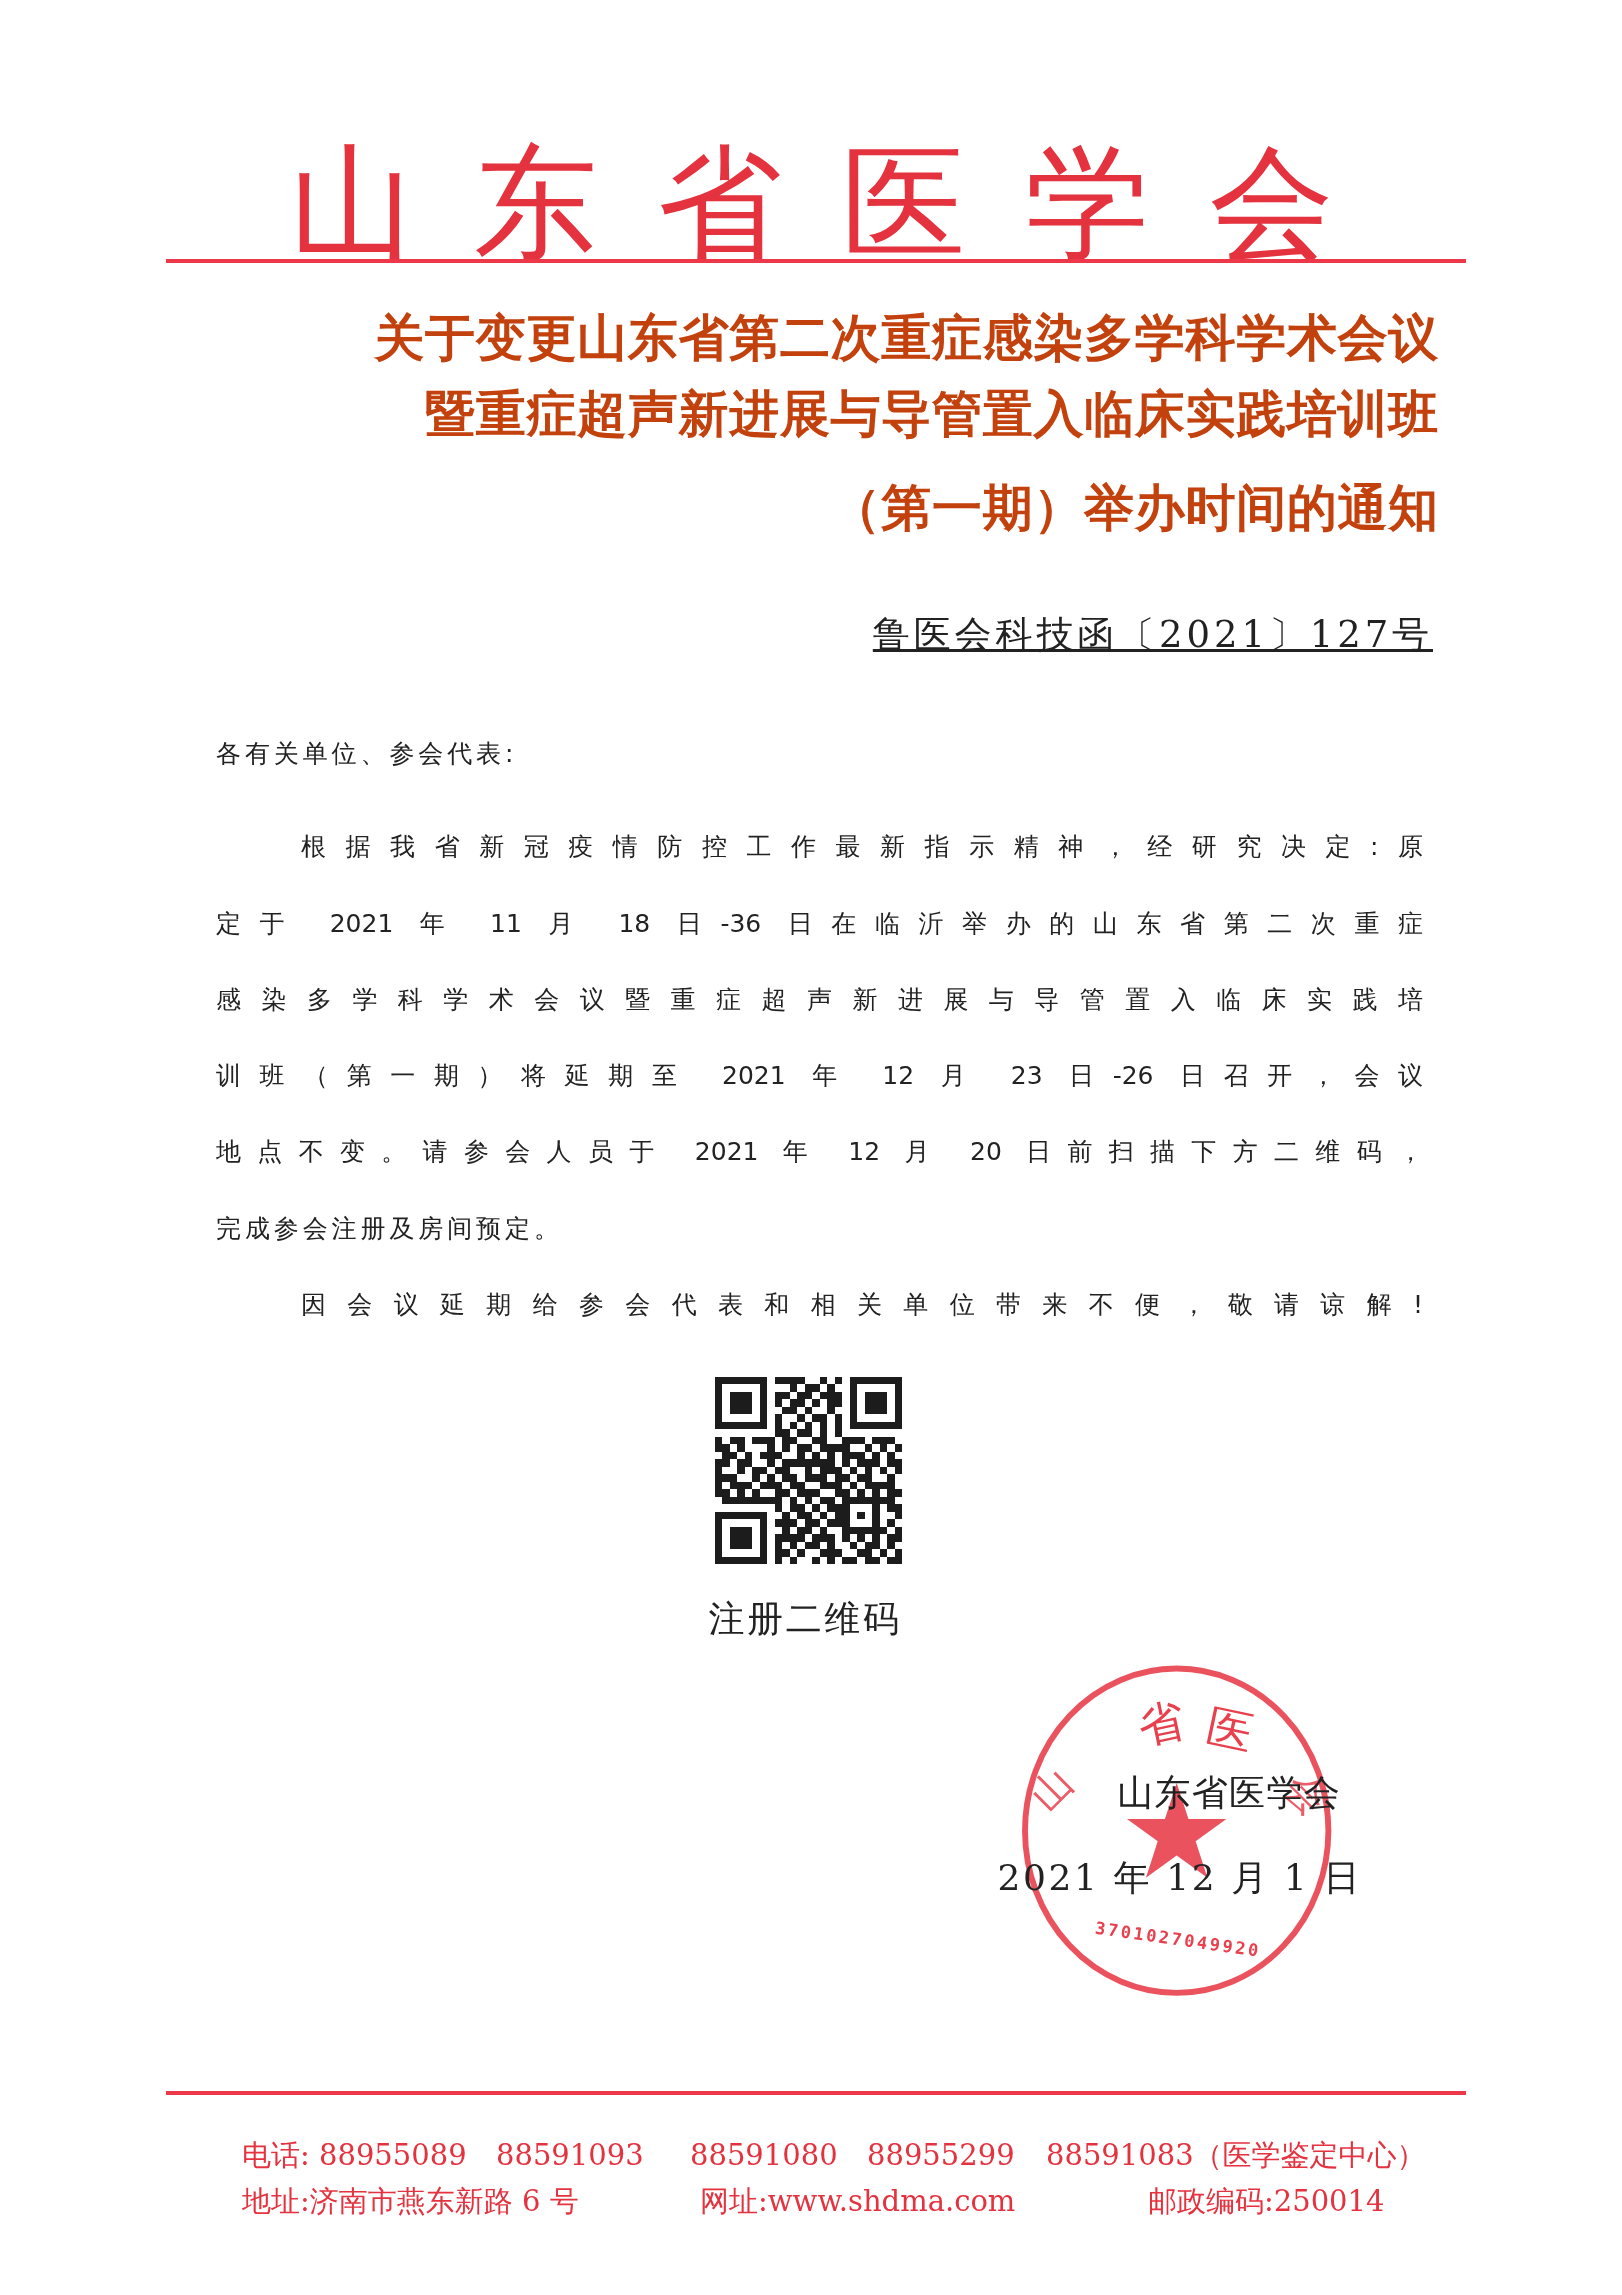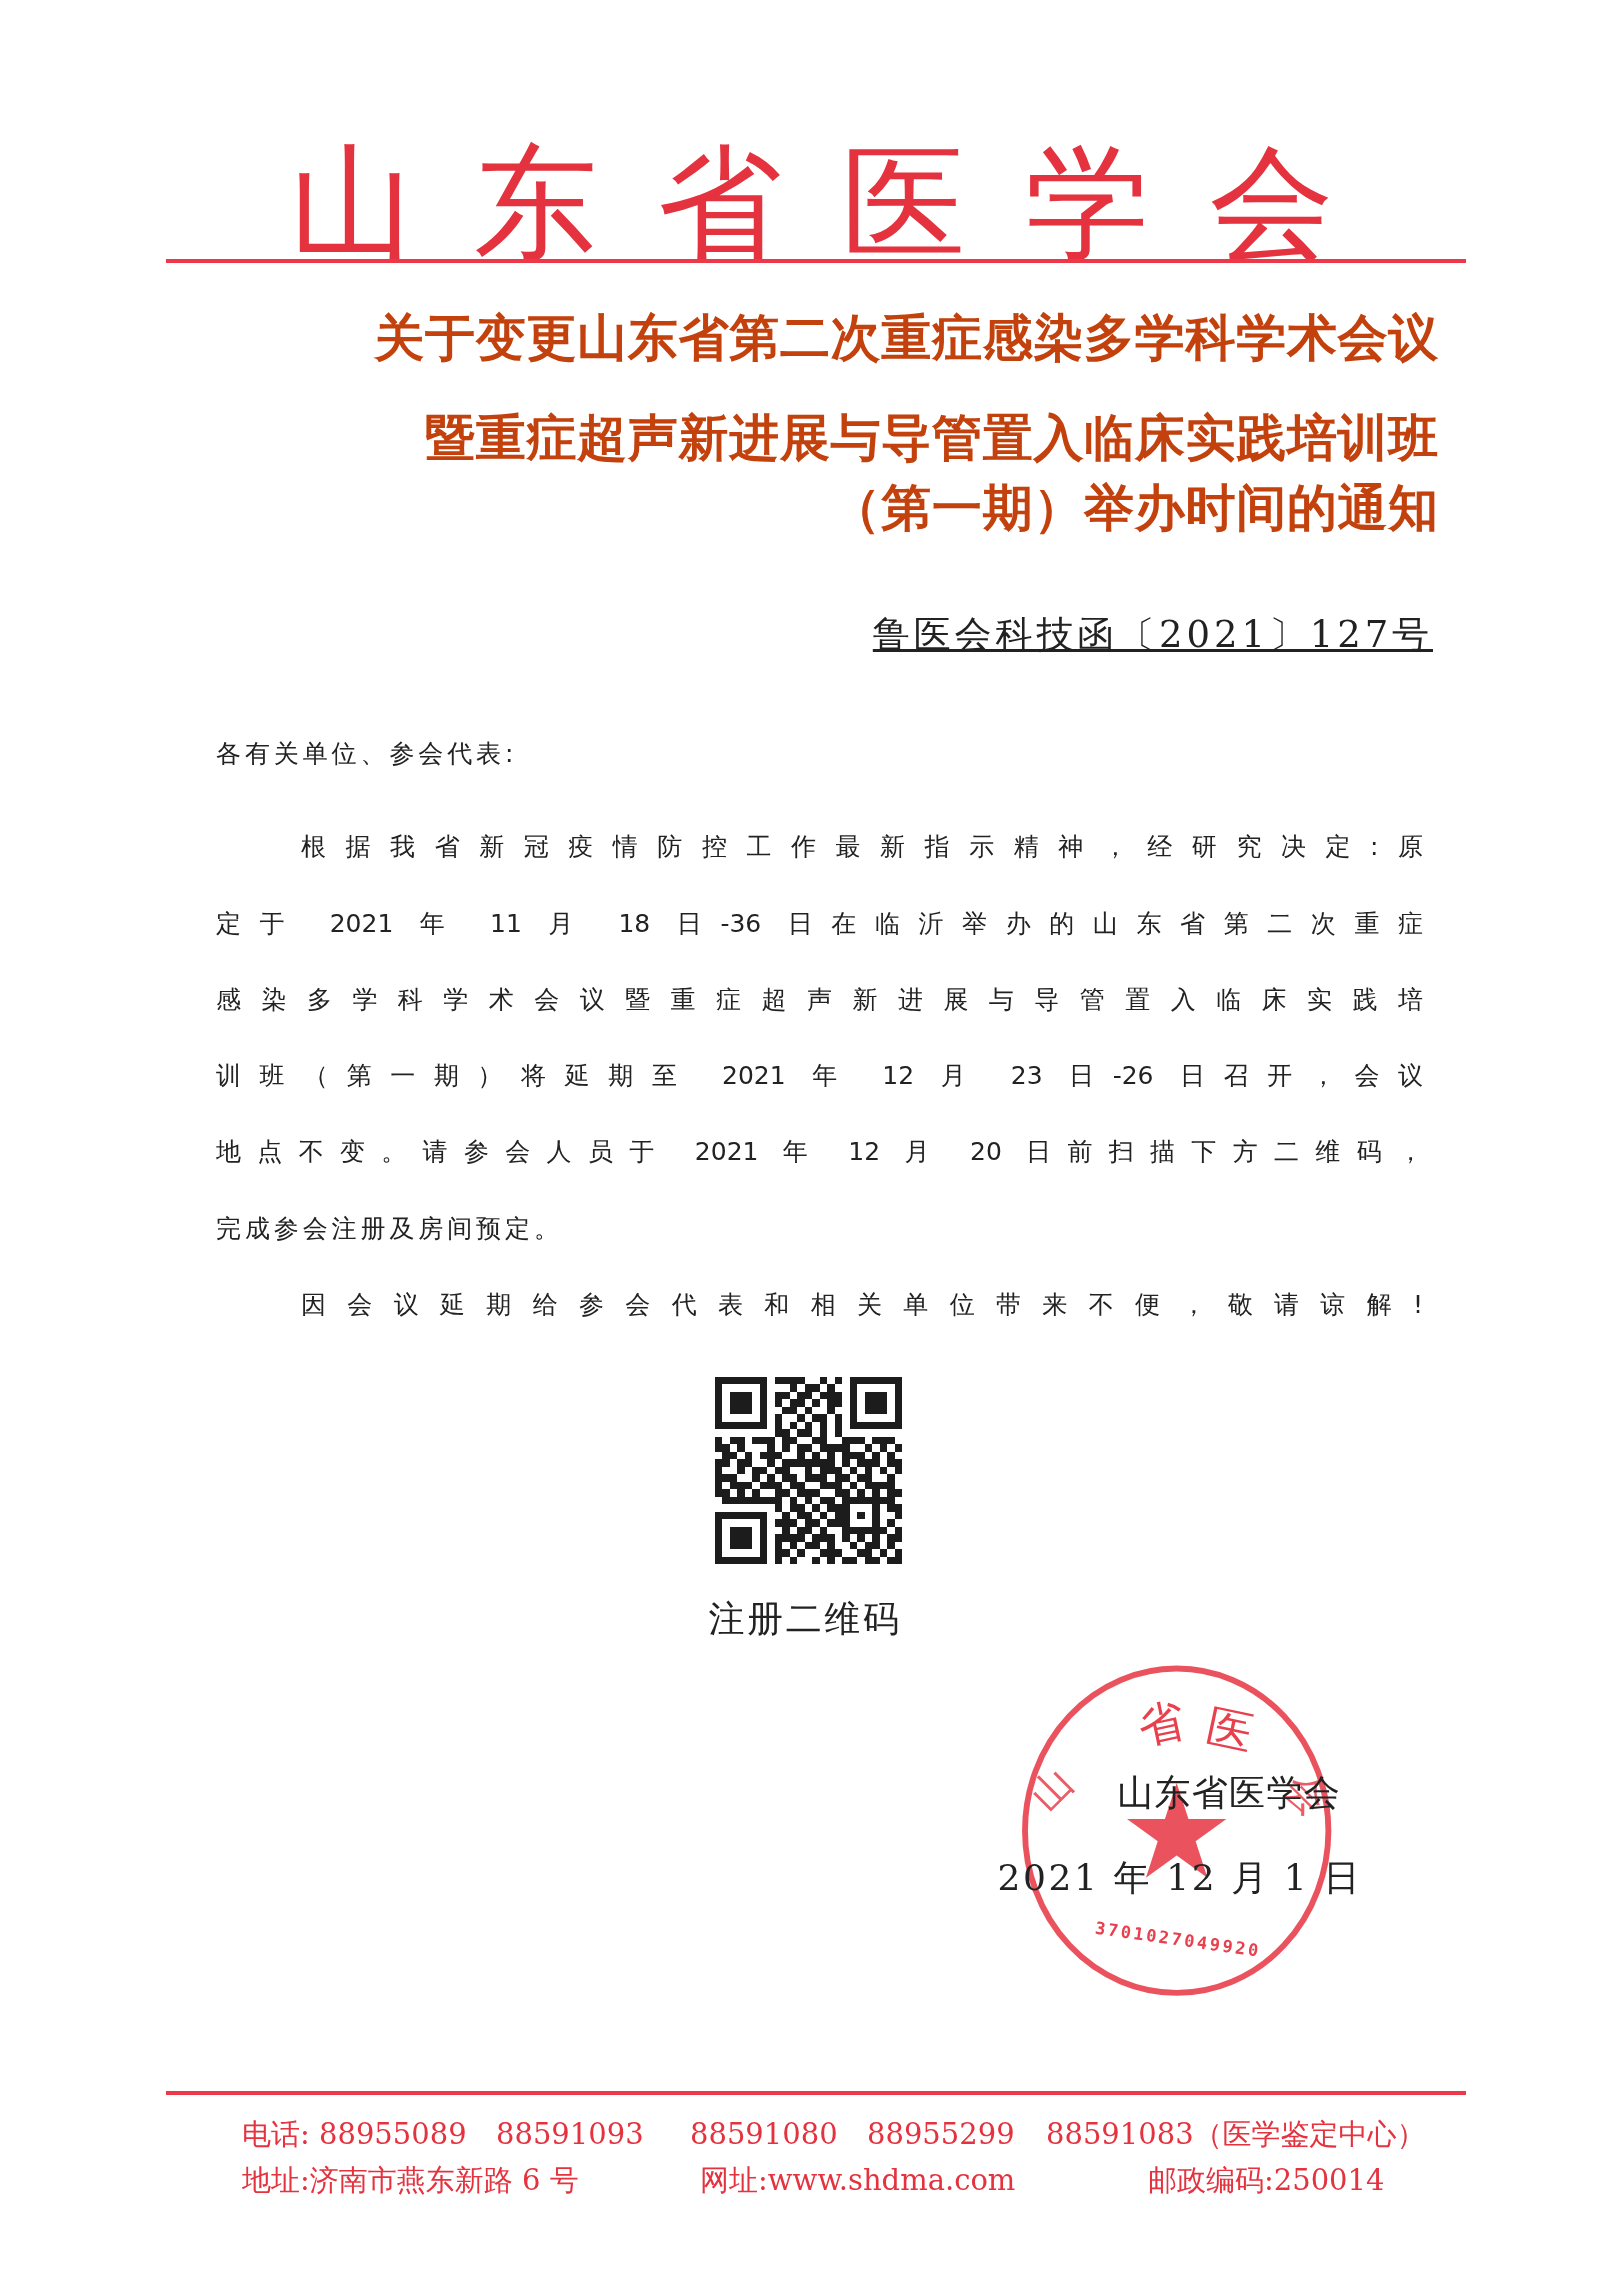--- a/index.html
+++ b/index.html
@@ -12,21 +12,21 @@
                 font-size: 124px; letter-spacing: 60px; line-height: 151px;
                 padding-left: 60px; box-sizing: border-box; }
   .rule { height: 3.9px; background: #ec3848; }
   .rule-top { left: 166px; top: 259px; width: 1300px; }
   .rule-bottom { left: 166px; top: 2091px; width: 1300px; }
 
   .title { left: 196px; width: 1243px; text-align: right;
            font-family: "DejaVu Sans", sans-serif; font-weight: bold;
            font-size: 50px; line-height: 65px; color: #c2410c; letter-spacing: 0.7px; }
   .title-1 { top: 306px; }
-  .title-2 { top: 406px; }
+  .title-2 { top: 382px; }
   .title-3 { top: 476px; }
 
   .docnum { left: 857px; top: 609px; width: 576px; text-align: right;
             font-size: 37px; line-height: 52px; color: #222; letter-spacing: 3.9px; text-decoration: underline; }
 
   .body-text { font-family: "DejaVu Sans", sans-serif; font-size: 25px; color: #222;
                line-height: 52px; white-space: nowrap; }
   .salutation { left: 216px; top: 728px; letter-spacing: 3.9px; }
   .line { left: 216px; width: 1207px; text-align: justify; text-align-last: justify; }
   .indent { left: 301px; width: 1122px; }
@@ -42,21 +42,21 @@
   .qr-caption { left: 694px; top: 1593px; width: 222px; text-align: center;
                 font-size: 36px; line-height: 52px; color: #222; letter-spacing: 2.6px; }
 
   .stamp { left: 1008px; top: 1662px; width: 340px; height: 340px; }
   .sign-org { left: 1027px; top: 1767px; width: 314px; text-align: right;
               font-size: 36px; line-height: 52px; color: #222; letter-spacing: 1.3px; }
   .sign-date { left: 968px; top: 1852px; width: 366px; text-align: right;
                font-size: 36px; line-height: 52px; color: #222; letter-spacing: 2.6px; margin-left: 28px; }
 
   .footer { font-family: "DejaVu Serif", serif; color: #e4323f; font-size: 29px;
-            line-height: 39px; white-space: nowrap; }
+            line-height: 39px; white-space: nowrap; margin-top: 21px; }
   .f-tel-label { left: 242px; top: 2115px; }
   .f-tel { top: 2115px; }
   .f-addr-label { left: 242px; top: 2161px; }
   .f-url { left: 700px; top: 2161px; }
   .f-zip { left: 1148px; top: 2161px; }
 </style>
 </head>
 <body>
 
 <div class="abs letterhead">山东省医学会</div>

